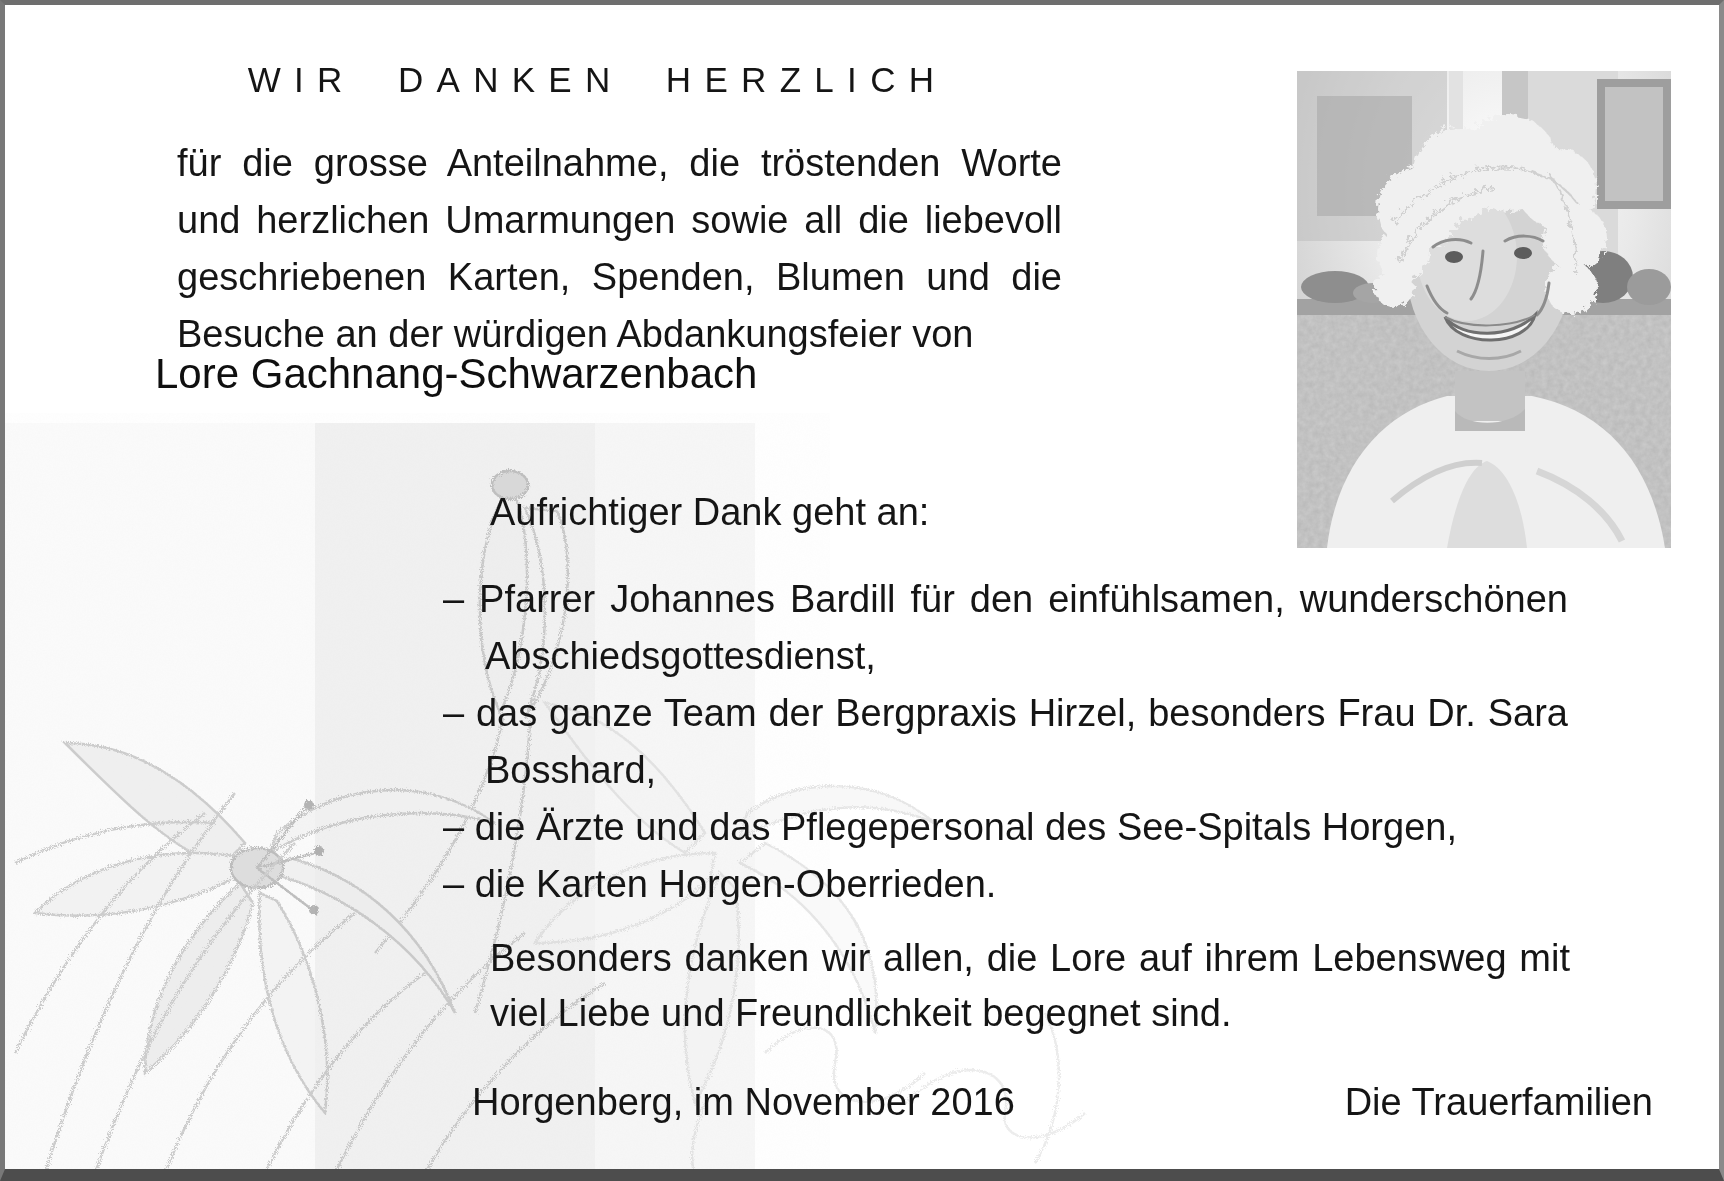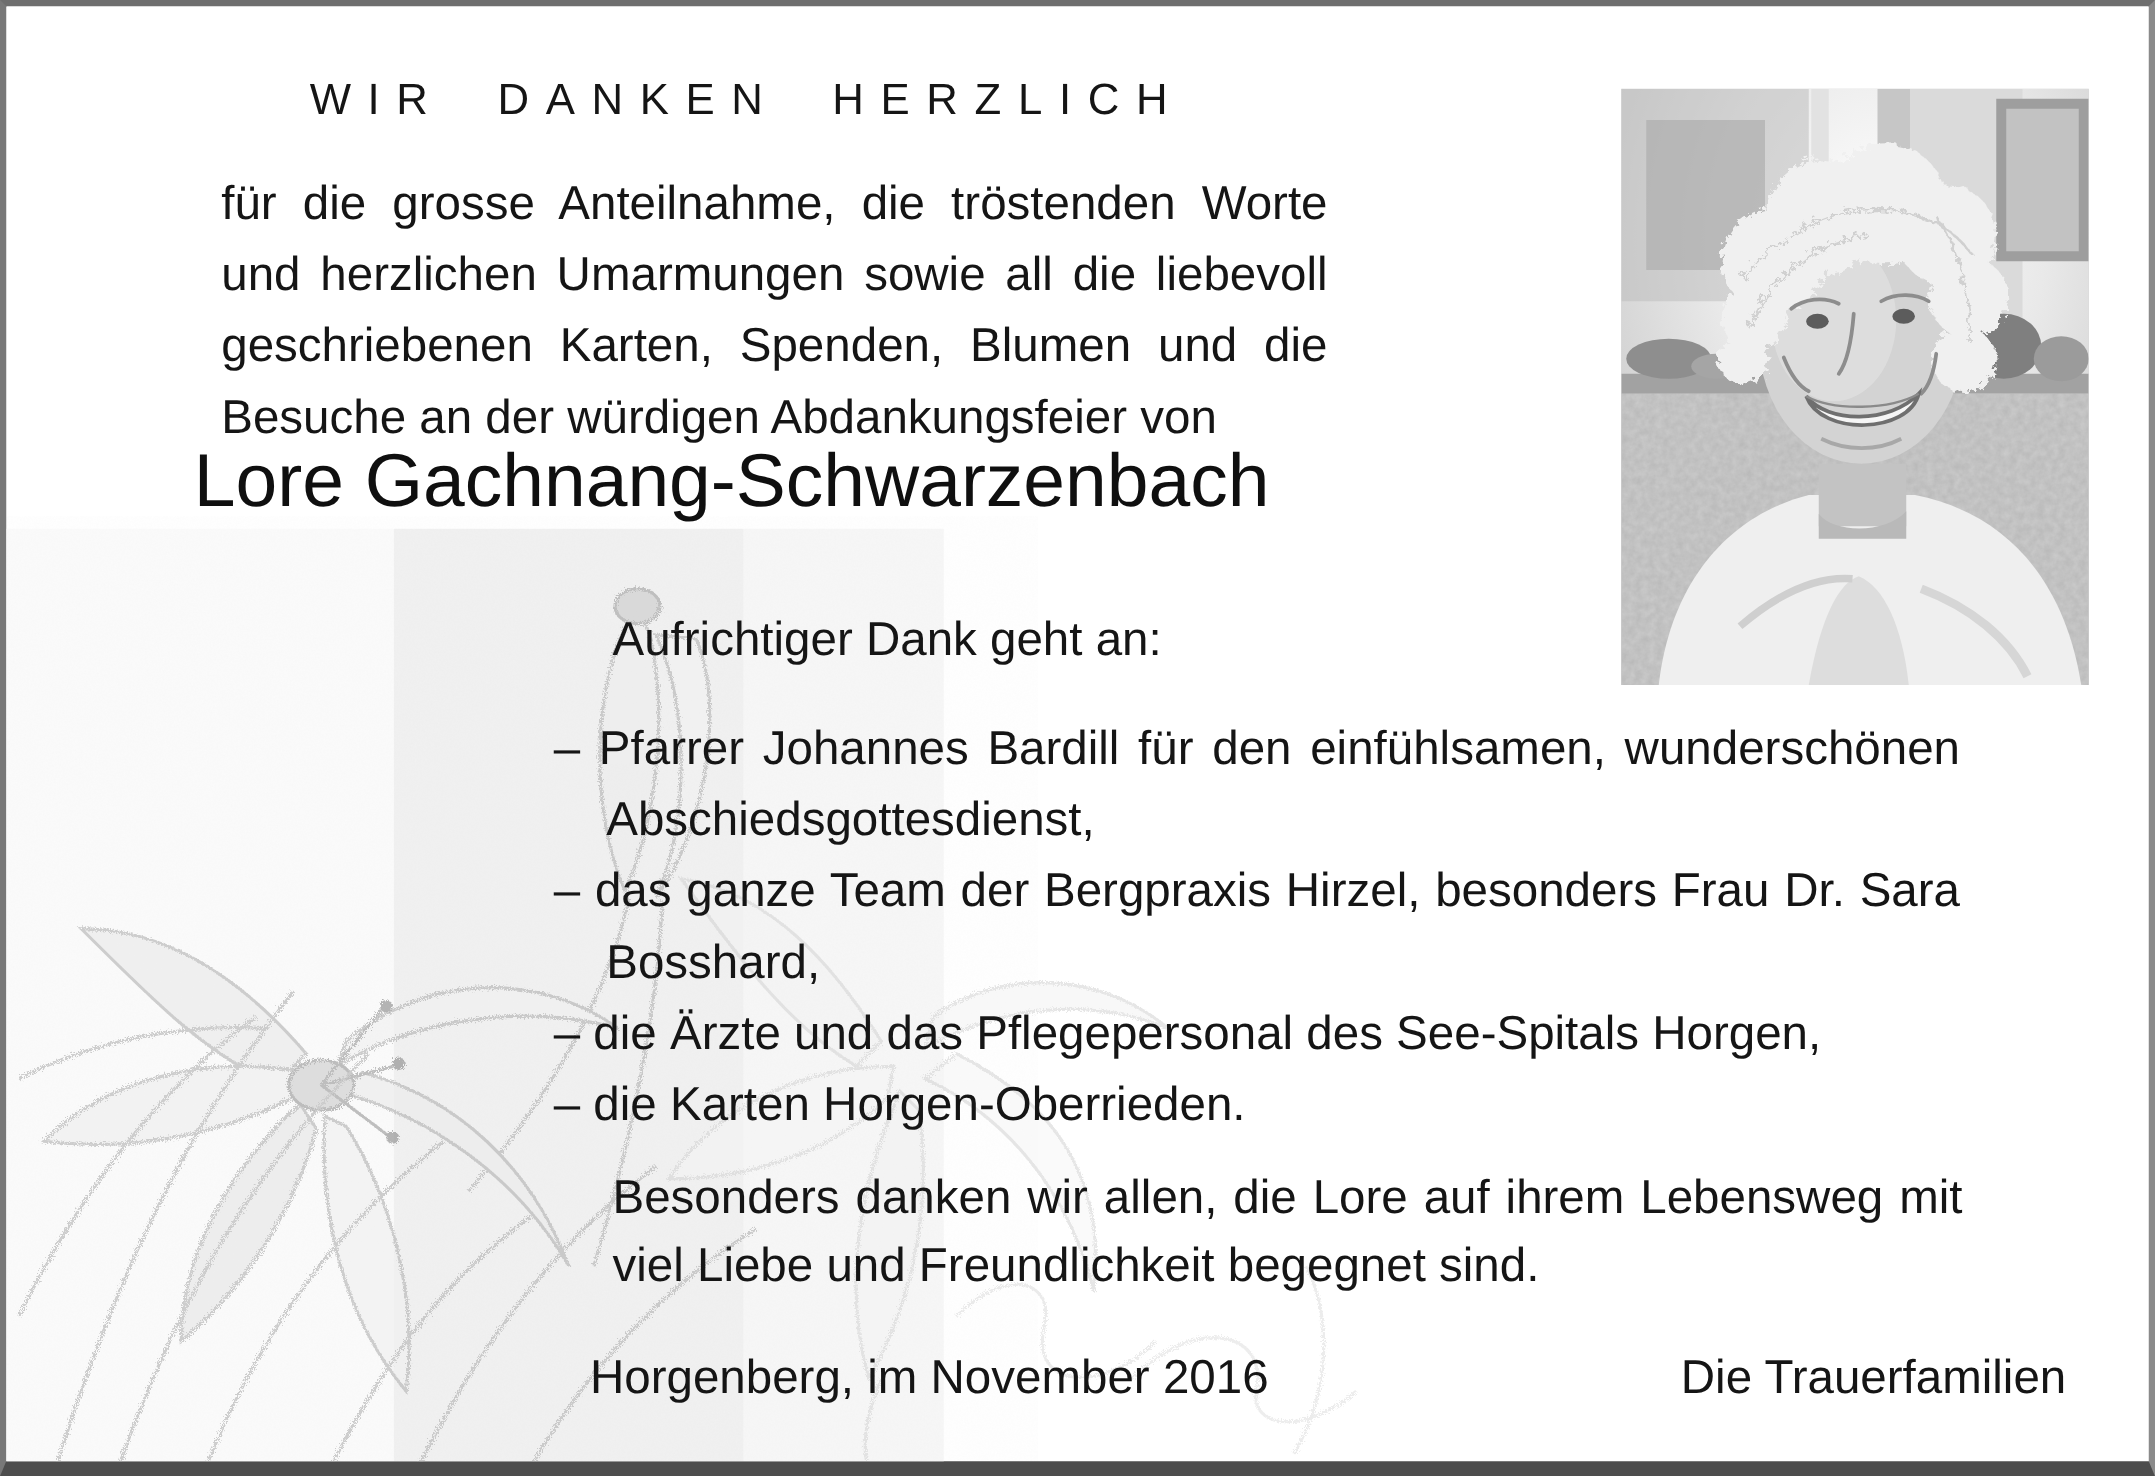--- a/index.html
+++ b/index.html
@@ -33,21 +33,21 @@
   }
   .intro{
     left:150px; top:130px; width:885px;
     font-size:38px; line-height:57px;
     text-align:justify;
     color:#151515;
     margin-left:22px;
   }
   .name{
     left:150px; top:345px;
-    font-size:60px;
+    font-size:42px;
     white-space:nowrap;
     color:#0f0f0f;
   }
   .thanks-heading{
     left:485px; top:486px;
     font-size:38px;
     color:#151515;
   }
   .thanks-list{
     left:438px; top:566px; width:1125px;

